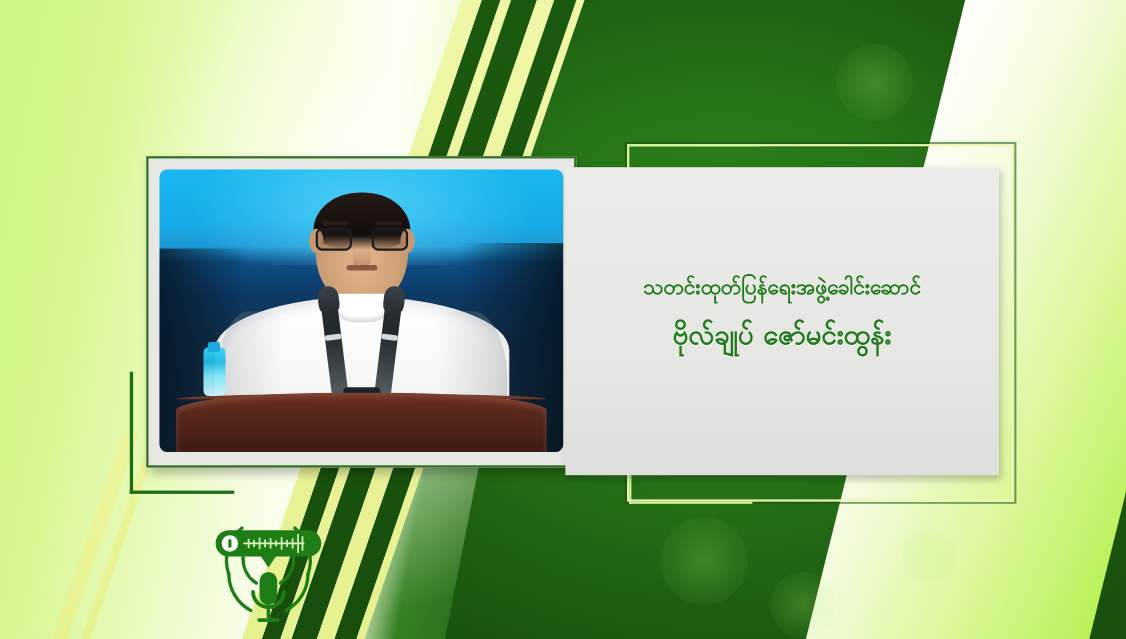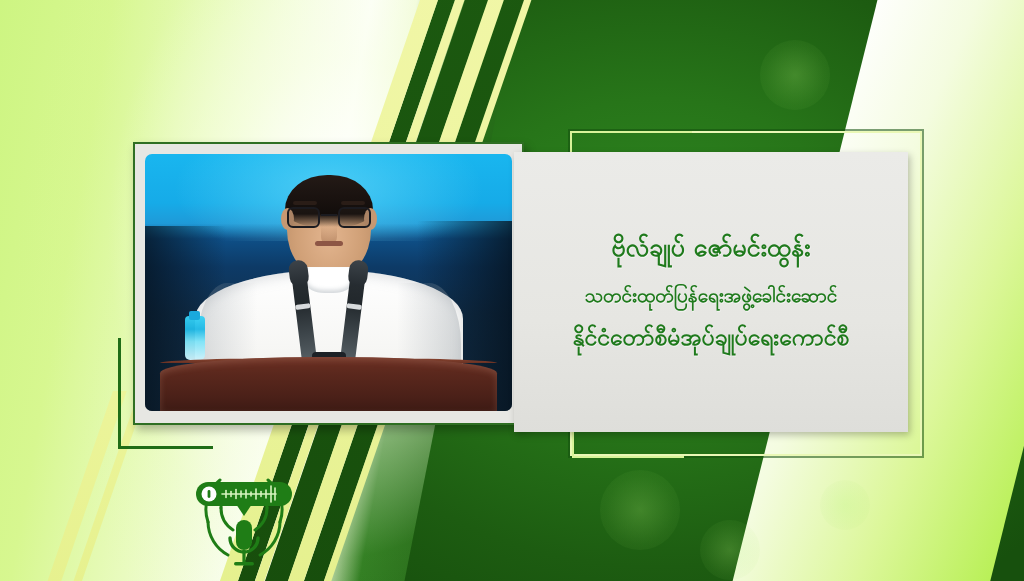--- a/index.html
+++ b/index.html
@@ -435,23 +435,22 @@
       <div class="podium-top"></div>
       <div class="podium"></div>
     </div>
   </div>
 
   <div class="text-frame"></div>
   <div class="panel-bracket-top"></div>
   <div class="panel-bracket-bottom"></div>
 
   <div class="text-panel">
+    <div class="tline l2">သတင်းထုတ်ပြန်ရေးအဖွဲ့ခေါင်းဆောင်</div>
     <div class="tline l1">ဗိုလ်ချုပ် ဇော်မင်းထွန်း</div>
-    <div class="tline l2">သတင်းထုတ်ပြန်ရေးအဖွဲ့ခေါင်းဆောင်</div>
-    <div class="tline l3">နိုင်ငံတော်စီမံအုပ်ချုပ်ရေးကောင်စီ</div>
   </div>
 
   <div class="mic-logo">
     <svg viewBox="0 0 112 125" width="112" height="125" aria-hidden="true">
       <g fill="none" stroke="#1f7d16" stroke-width="3" stroke-linecap="round">
         <path d="M20,70 A38,38 0 0 1 32,28"></path>
         <path d="M20,70 A38,38 0 0 0 40,103"></path>
         <path d="M92,70 A38,38 0 0 0 80,28"></path>
         <path d="M92,70 A38,38 0 0 1 72,103"></path>
         <path d="M33,56 A26,26 0 0 1 40,37"></path>

